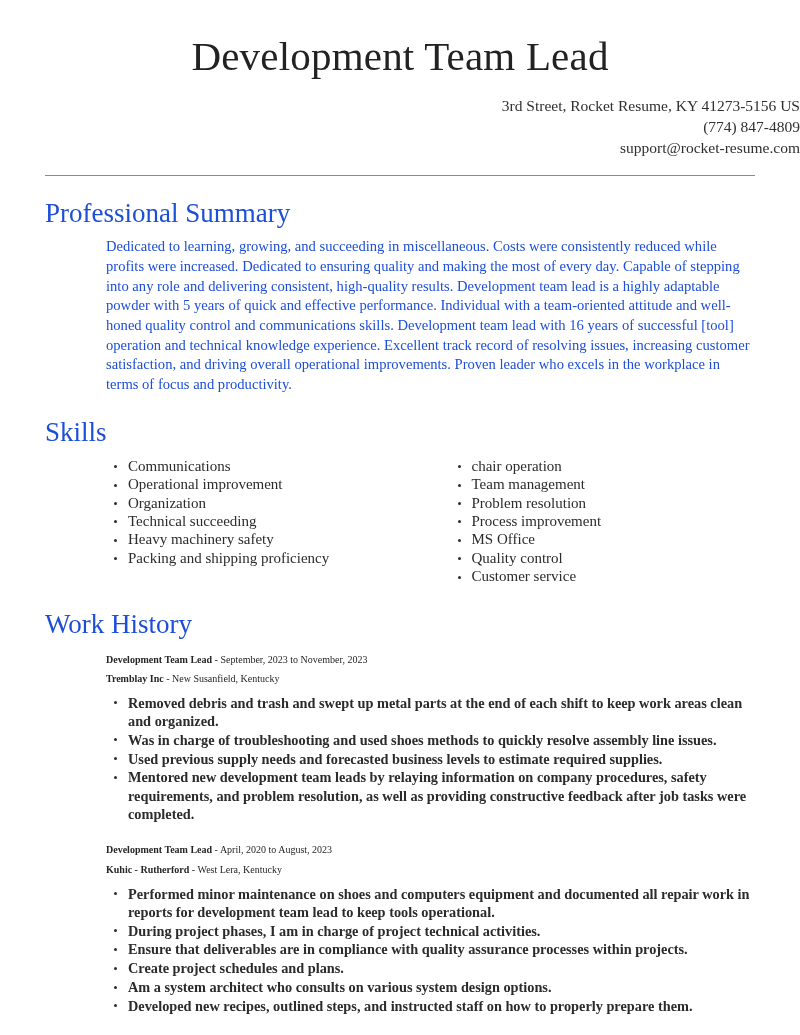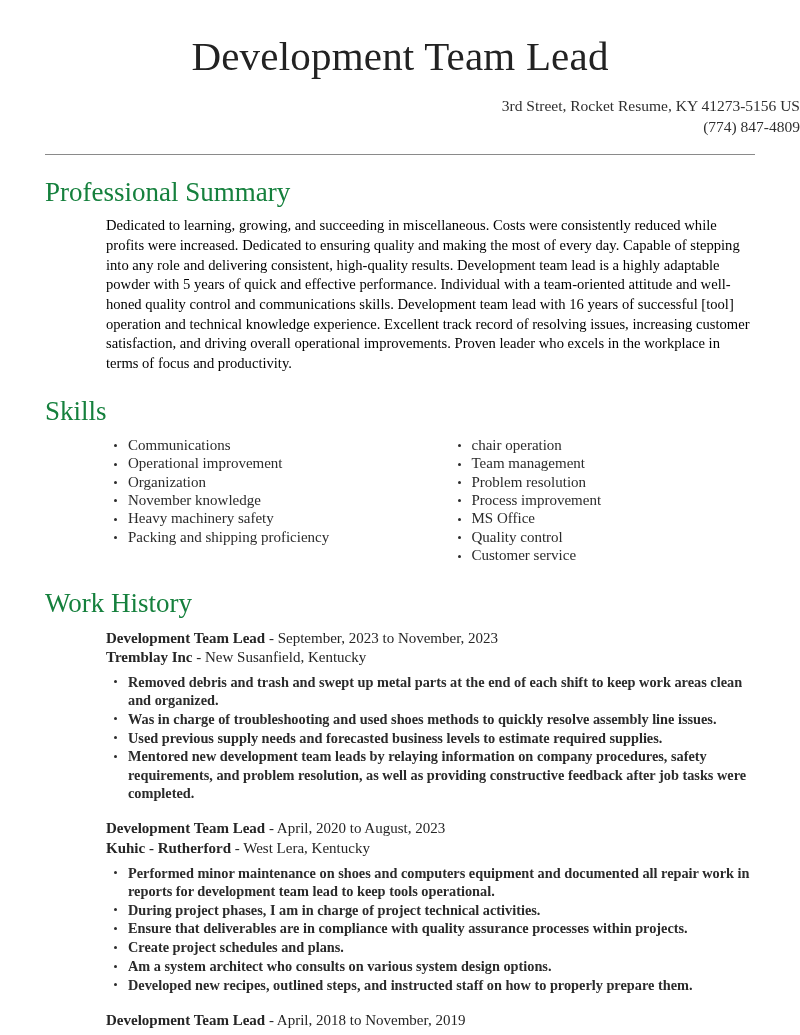--- a/index.html
+++ b/index.html
@@ -54,33 +54,33 @@
   }
 
   
   .section {
     margin: 0;
   }
   .section-heading {
     font-size: 27px;
     font-weight: 400;
     line-height: 1.15;
-    color: #15803d;
+    color: #1d4ed8;
     margin: 0;
     padding: 22px 2px 8px 45px;
   }
   .section-body {
     padding-left: 106px;
     padding-right: 45px;
   }
 
   .summary-text {
     font-size: 14.6px;
     line-height: 19.7px;
-    color: #000000;
+    color: #1d4ed8;
     text-align: left;
     margin: 0;
   }
 
   
   .skills-wrap {
     display: flex;
     padding-left: 100px;
     padding-right: 45px;
     padding-top: 2px;
@@ -120,21 +120,21 @@
   .jobs {
     padding-left: 106px;
     padding-right: 45px;
     padding-top: 2px;
   }
   .job {
     margin-bottom: 17px;
   }
   .job:last-child { margin-bottom: 0; }
   .job-line {
-    font-size: 15px;
+    font-size: 10px;
     line-height: 19.6px;
     color: #252525;
   }
   .job-line .strong {
     font-weight: 700;
   }
   .job-bullets {
     list-style: none;
     margin: 5px 0 0 0;
     padding: 0;
@@ -161,39 +161,40 @@
 </style>
 </head>
 <body>
 
 <div class="page">
 
   <div class="header">
     <h1 class="doc-title">Development Team Lead</h1>
     <p class="contact-line">3rd Street, Rocket Resume, KY 41273-5156 US</p>
     <p class="contact-line">(774) 847-4809</p>
+    <p class="contact-line">support@rocket-resume.com</p>
   </div>
   <hr class="rule">
 
   <div class="section">
     <h2 class="section-heading">Professional Summary</h2>
     <div class="section-body">
       <p class="summary-text">Dedicated to learning, growing, and succeeding in miscellaneous. Costs were consistently reduced while profits were increased. Dedicated to ensuring quality and making the most of every day. Capable of stepping into any role and delivering consistent, high-quality results. Development team lead is a highly adaptable powder with 5 years of quick and effective performance. Individual with a team-oriented attitude and well-honed quality control and communications skills. Development team lead with 16 years of successful [tool] operation and technical knowledge experience. Excellent track record of resolving issues, increasing customer satisfaction, and driving overall operational improvements. Proven leader who excels in the workplace in terms of focus and productivity.</p>
     </div>
   </div>
 
   <div class="section">
     <h2 class="section-heading">Skills</h2>
     <div class="skills-wrap">
       <div class="skills-col left">
         <ul class="bullets">
             <li>Communications</li>
             <li>Operational improvement</li>
             <li>Organization</li>
-            <li>November knowledge</li>
+            <li>Technical succeeding</li>
             <li>Heavy machinery safety</li>
             <li>Packing and shipping proficiency</li>
           </ul>
       </div>
       <div class="skills-col right">
         <ul class="bullets">
             <li>chair operation</li>
             <li>Team management</li>
             <li>Problem resolution</li>
             <li>Process improvement</li>

